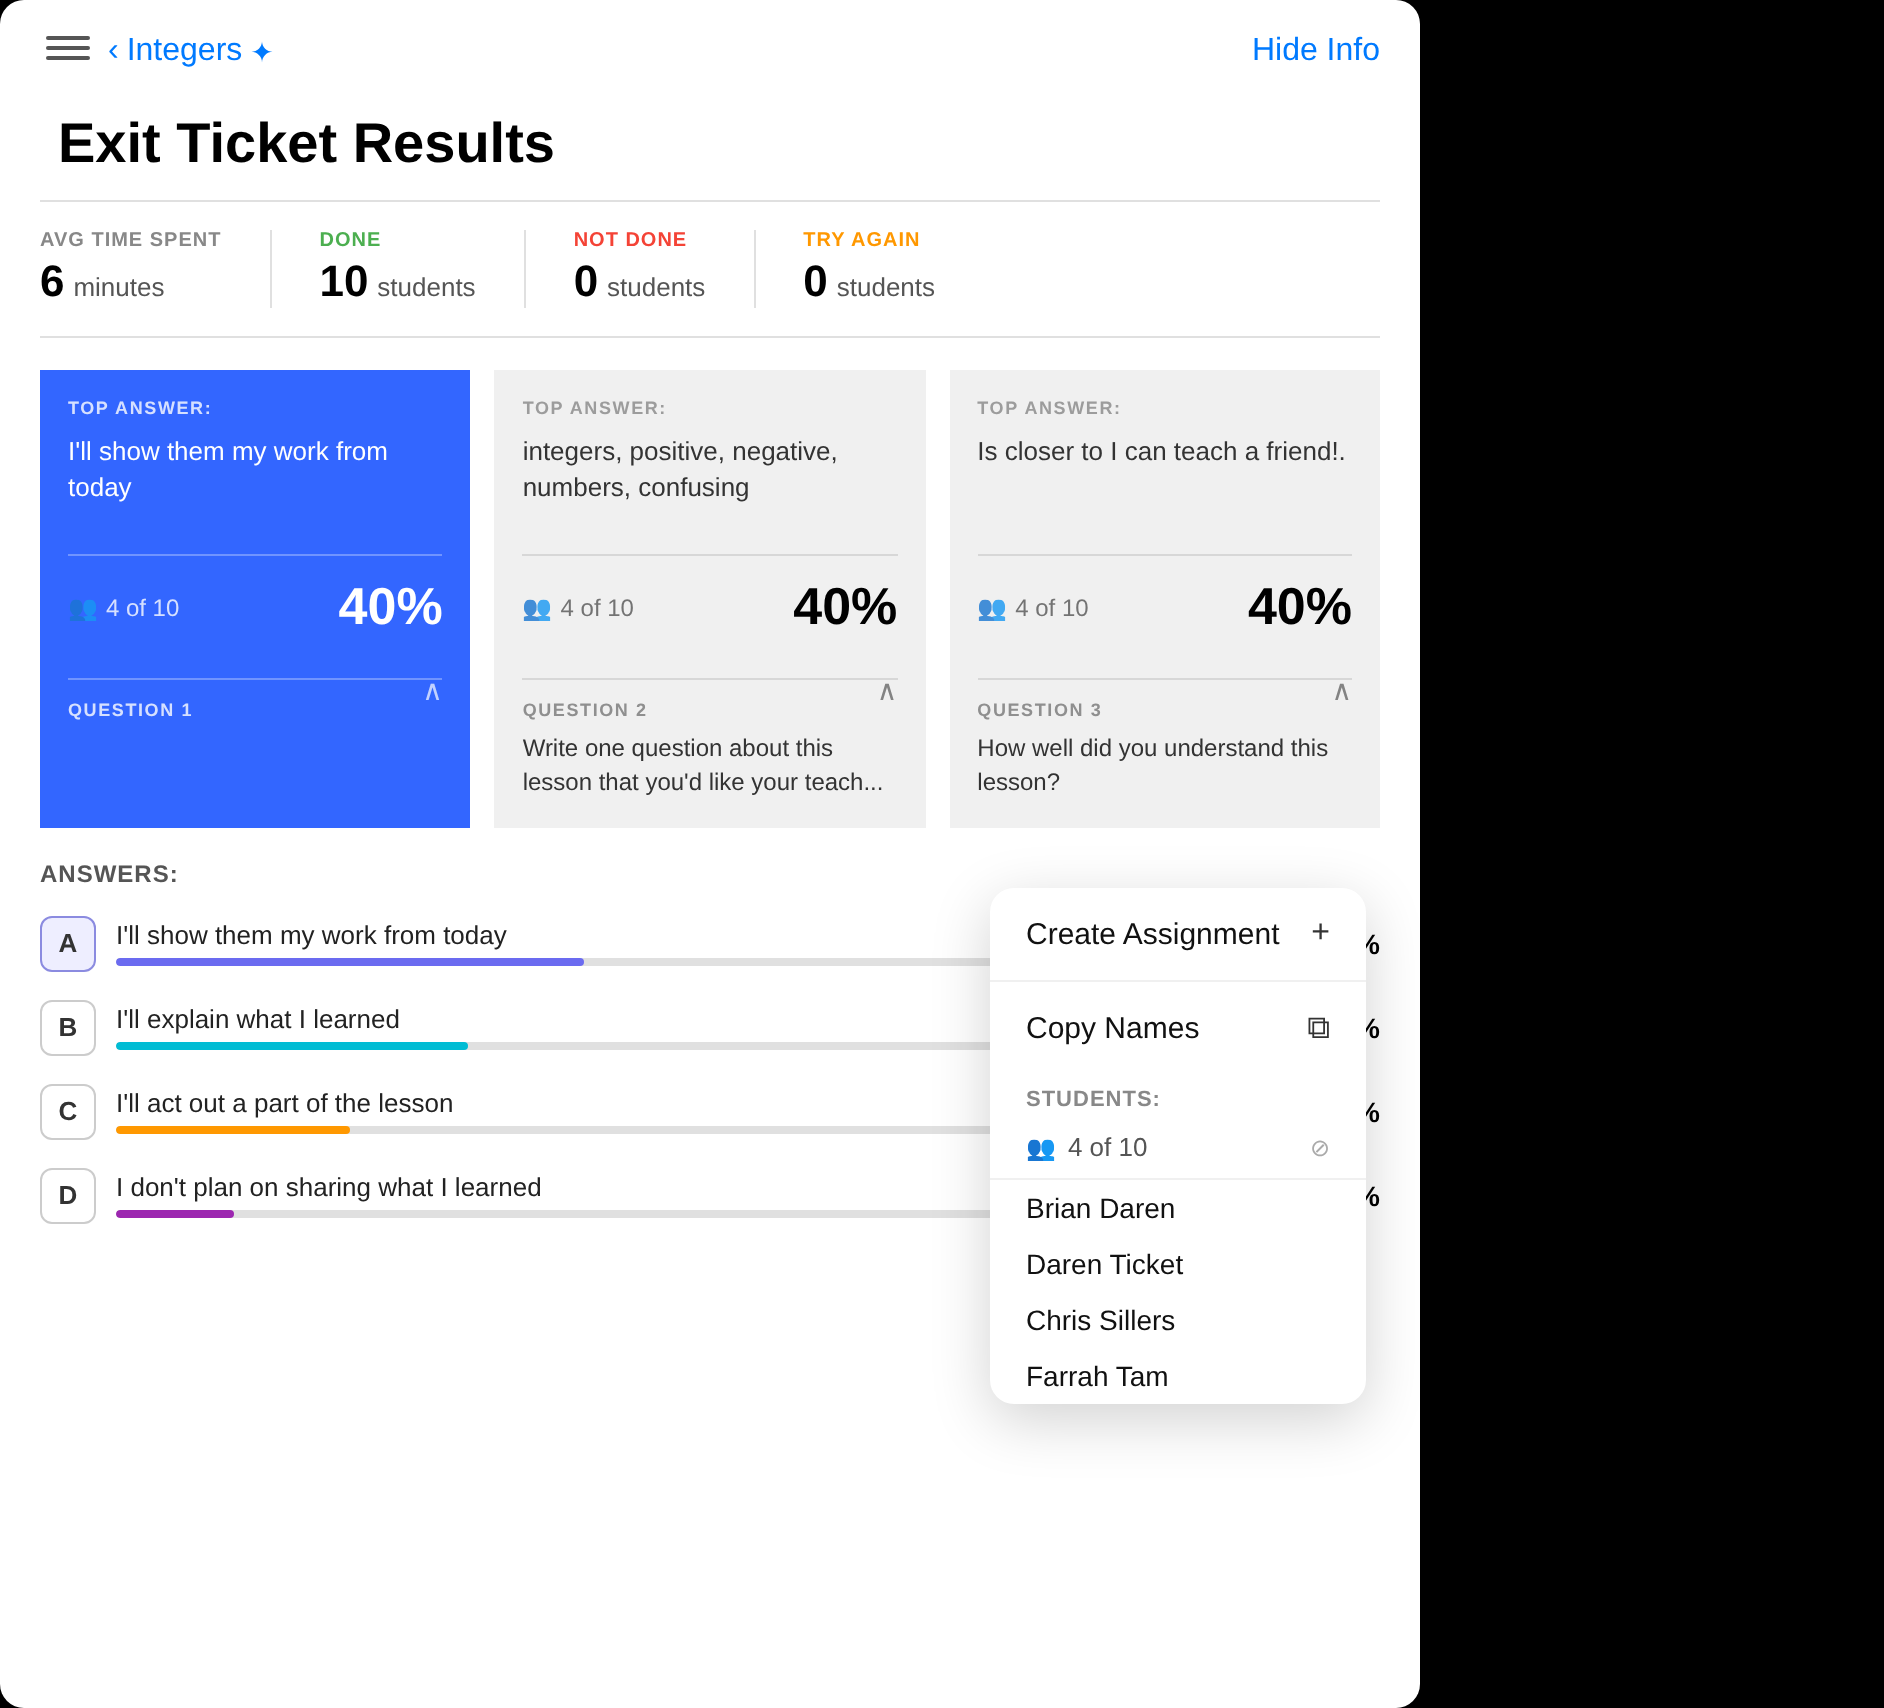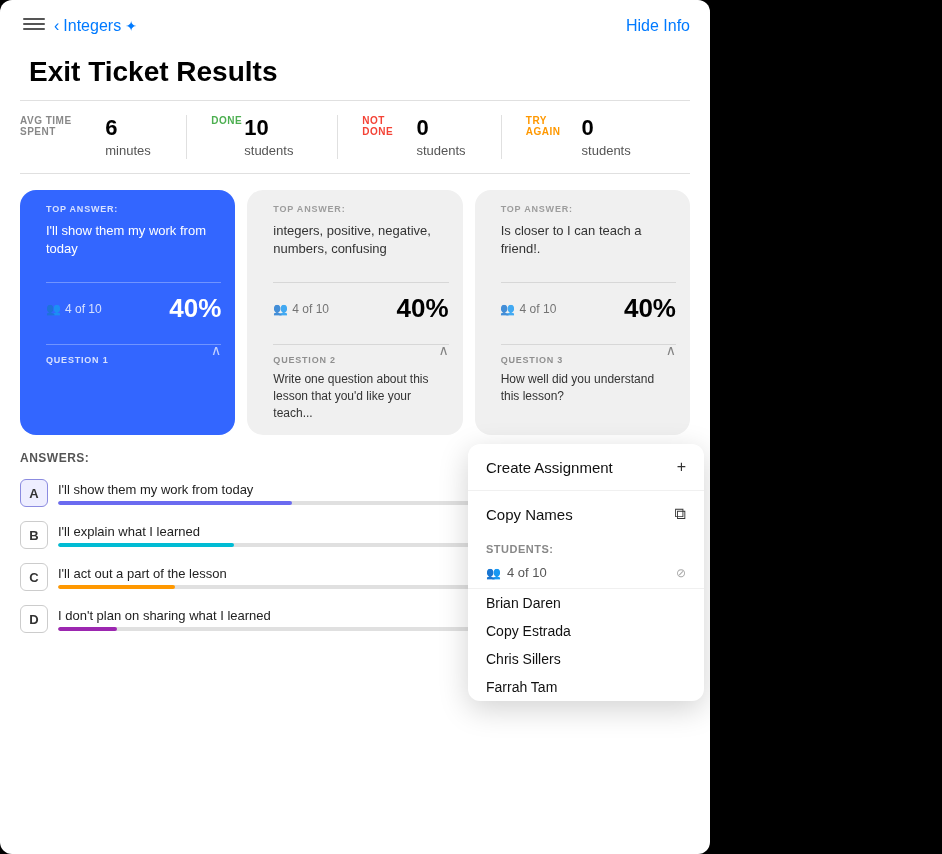--- a/index.html
+++ b/index.html
@@ -58,47 +58,46 @@
       font-size: 28px; font-weight: 700; color: #000;
       padding: 8px 29px 12px;
     }
     .divider { height: 1px; background: #e0e0e0; margin: 0 20px; }
     .stats-row {
       display: flex; align-items: center;
       padding: 14px 20px;
       gap: 0;
     }
     .stat-item {
-      display: flex; flex-direction: row; gap: 2px;
+      display: flex; flex-direction: column; gap: 2px;
       padding-right: 24px;
       border-right: 1px solid #e0e0e0;
       margin-right: 24px;
     }
     .stat-item:last-child { border-right: none; }
     .stat-label { font-size: 10px; font-weight: 600; color: #888; text-transform: uppercase; letter-spacing: 0.5px; }
     .stat-label.done { color: #4CAF50; }
     .stat-label.not-done { color: #F44336; }
     .stat-label.try-again { color: #FF9800; }
     .stat-value { font-size: 22px; font-weight: 700; color: #000; }
     .stat-unit { font-size: 13px; color: #555; font-weight: 400; }
     .divider2 { height: 1px; background: #e0e0e0; margin: 0 20px; }
     .questions-row {
       display: flex; gap: 0;
       padding: 16px 20px 0;
       overflow: visible;
       position: relative;
     }
     .question-card {
       flex: 1;
-      border-radius: 16px;
+      border-radius: 0;
       overflow: hidden;
       margin-right: 12px;
       position: relative;
       cursor: pointer;
-      padding-left: 12px;
     }
     .question-card:last-child { margin-right: 0; }
     .question-card.active {
       background: #3366FF;
       color: #fff;
     }
     .question-card.inactive {
       background: #f0f0f0;
       color: #333;
     }
@@ -173,25 +172,25 @@
     .answer-bar {
       height: 100%; border-radius: 2px;
     }
     .answer-pct {
       font-size: 14px; font-weight: 700; color: #000; min-width: 36px; text-align: right;
     }
     
     .popup-overlay {
       position: absolute;
       top: 444px;
-      left: 468px;
+      left: 495px;
       background: #fff;
       border-radius: 12px;
       box-shadow: 0 8px 30px rgba(0,0,0,0.18);
-      width: 236px;
+      width: 188px;
       overflow: hidden;
       z-index: 100;
     }
     .popup-item {
       display: flex; align-items: center; justify-content: space-between;
       padding: 14px 18px;
       cursor: pointer;
       font-size: 15px; font-weight: 500; color: #111;
     }
     .popup-item:first-child {
@@ -409,17 +408,17 @@
   </div>
 
   <div style="padding:0;">
     <div class="students-header">STUDENTS:</div>
     <div class="students-count-row">
       <span class="people-icon">👥</span>
       <span class="count-text">4 of 10</span>
       <span class="count-icon" style="margin-left:auto;">⊘</span>
     </div>
     <div class="student-name">Brian Daren</div>
-    <div class="student-name">Copy Estrada</div>
+    <div class="student-name">Daren Ticket</div>
     <div class="student-name">Chris Sillers</div>
     <div class="student-name">Farrah Tam</div>
   </div>
 </div>
 
 </body></html>

